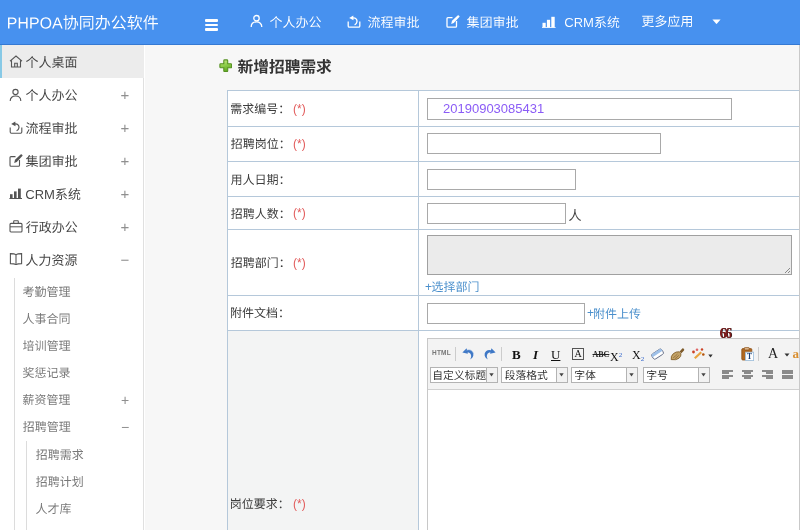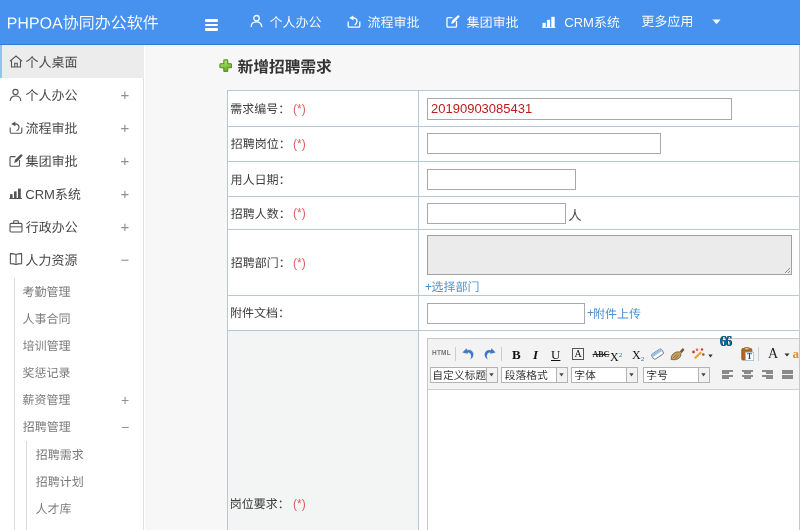--- a/index.html
+++ b/index.html
@@ -249,21 +249,21 @@
     <g transform="translate(0,11.2)">
       <path fill="#3d3d3d" d="M6.6 -7.3H11.6V-6.5H6.6ZM9.6 -9.9H10.5V-0.2Q10.5 0.2 10.4 0.4Q10.3 0.6 10 0.8Q9.8 0.9 9.4 0.9Q9 0.9 8.3 0.9Q8.2 0.8 8.2 0.5Q8.1 0.2 8 0Q8.5 0.1 8.9 0.1Q9.2 0.1 9.4 0.1Q9.5 0 9.6 0Q9.6 -0 9.6 -0.2ZM6.9 -5 7.6 -5.3Q7.8 -4.8 8.1 -4.4Q8.3 -3.9 8.5 -3.4Q8.7 -2.9 8.9 -2.6L8.1 -2.2Q8 -2.6 7.8 -3.1Q7.6 -3.5 7.4 -4Q7.1 -4.5 6.9 -5ZM6.2 -10.1 7 -9.9Q6.7 -8.9 6.3 -7.9Q5.9 -7 5.4 -6.2Q4.9 -5.4 4.4 -4.7Q4.3 -4.8 4.2 -5Q4.1 -5.1 4 -5.3Q3.9 -5.4 3.8 -5.5Q4.6 -6.3 5.2 -7.5Q5.8 -8.8 6.2 -10.1ZM1 -9.6H3.7V-8.7H1.8V1H1ZM3.4 -9.6H3.6L3.7 -9.6L4.3 -9.3Q4.1 -8.5 3.8 -7.6Q3.5 -6.8 3.2 -6Q3.8 -5.2 4 -4.6Q4.2 -3.9 4.2 -3.3Q4.2 -2.8 4.1 -2.4Q4 -2.1 3.7 -1.9Q3.5 -1.7 3.1 -1.7Q2.8 -1.6 2.4 -1.6Q2.4 -1.8 2.3 -2Q2.3 -2.3 2.2 -2.4Q2.4 -2.4 2.5 -2.4Q2.7 -2.4 2.8 -2.4Q3 -2.4 3.1 -2.5Q3.3 -2.6 3.3 -2.9Q3.4 -3.1 3.4 -3.4Q3.4 -3.9 3.2 -4.5Q3 -5.2 2.4 -5.9Q2.5 -6.3 2.7 -6.8Q2.8 -7.3 3 -7.7Q3.1 -8.2 3.2 -8.6Q3.3 -9 3.4 -9.3ZM5.2 -7.2 6 -7.9 6.1 -7.9V0.9H5.2Z M19.2 -9.9H20.1V1H19.2ZM17.2 -9.5 18 -9.3Q17.9 -8.5 17.6 -7.7Q17.4 -6.9 17.1 -6.2Q16.8 -5.5 16.5 -4.9Q16.4 -5 16.3 -5.1Q16.1 -5.1 16 -5.2Q15.8 -5.3 15.7 -5.4Q16.1 -5.9 16.3 -6.5Q16.6 -7.2 16.8 -7.9Q17.1 -8.7 17.2 -9.5ZM17.3 -7.6H22.9V-6.7H17.1ZM15.8 -4.1H23.4V-3.2H15.8ZM15.2 -10 16.1 -9.8Q15.7 -8.8 15.2 -7.8Q14.7 -6.8 14.1 -5.9Q13.5 -5 12.9 -4.4Q12.9 -4.5 12.8 -4.6Q12.7 -4.8 12.6 -5Q12.5 -5.1 12.4 -5.2Q12.9 -5.8 13.5 -6.6Q14 -7.4 14.4 -8.2Q14.9 -9.1 15.2 -10ZM14 -6.9 14.9 -7.8 14.9 -7.8V0.9H14Z M32.7 -7.6 33.6 -7.3Q32.9 -5.1 31.7 -3.5Q30.5 -1.9 28.8 -0.9Q27.2 0.2 25 0.9Q24.9 0.8 24.9 0.7Q24.8 0.5 24.6 0.3Q24.5 0.2 24.4 0.1Q26.6 -0.5 28.2 -1.5Q29.8 -2.5 30.9 -4Q32 -5.5 32.7 -7.6ZM27.2 -7.5Q27.9 -5.7 29.1 -4.1Q30.3 -2.6 31.9 -1.6Q33.5 -0.5 35.6 0Q35.5 0.1 35.4 0.3Q35.3 0.4 35.2 0.6Q35.1 0.7 35 0.9Q32.8 0.3 31.2 -0.8Q29.5 -2 28.4 -3.6Q27.2 -5.2 26.4 -7.2ZM24.6 -8H35.4V-7.1H24.6ZM29.1 -9.9 30 -10.2Q30.3 -9.7 30.6 -9.2Q30.8 -8.7 31 -8.3L30 -8Q29.9 -8.4 29.6 -8.9Q29.4 -9.4 29.1 -9.9Z M36.6 -7.5H40.7V-6.7H36.6ZM38.3 -10.1H39.2V0.9H38.3ZM38.2 -7 38.8 -6.8Q38.7 -6.1 38.5 -5.3Q38.2 -4.5 38 -3.8Q37.7 -3 37.4 -2.4Q37.1 -1.7 36.8 -1.3Q36.7 -1.5 36.6 -1.7Q36.4 -1.9 36.3 -2.1Q36.6 -2.5 36.9 -3.1Q37.2 -3.6 37.4 -4.3Q37.7 -5 37.9 -5.6Q38.1 -6.3 38.2 -7ZM39.1 -6.3Q39.2 -6.1 39.5 -5.8Q39.7 -5.5 39.9 -5.1Q40.2 -4.8 40.4 -4.5Q40.6 -4.2 40.7 -4L40.2 -3.3Q40.1 -3.6 39.9 -3.9Q39.7 -4.3 39.4 -4.6Q39.2 -5 39 -5.3Q38.8 -5.7 38.7 -5.9ZM43.5 -10H44.3V-5.2H43.5ZM46.2 -9.3 47.1 -9.1Q46.9 -8.6 46.7 -8Q46.4 -7.5 46.2 -7Q46 -6.6 45.8 -6.2L45 -6.4Q45.3 -6.8 45.5 -7.3Q45.7 -7.8 45.9 -8.3Q46.1 -8.9 46.2 -9.3ZM40.8 -9 41.5 -9.3Q41.7 -8.9 41.9 -8.4Q42.1 -7.9 42.3 -7.4Q42.5 -6.9 42.6 -6.6L41.8 -6.3Q41.7 -6.6 41.6 -7.1Q41.4 -7.6 41.2 -8.1Q41 -8.6 40.8 -9ZM40.7 -5.7H47V0.9H46.1V-4.8H40.7ZM40.8 -3.2H46.4V-2.4H40.8ZM40.4 -0.8H46.4V0.1H40.4Z M51 -5.8Q50.6 -5.8 50.4 -6.1Q50.1 -6.3 50.1 -6.7Q50.1 -7.1 50.4 -7.4Q50.6 -7.6 51 -7.6Q51.4 -7.6 51.6 -7.4Q51.9 -7.1 51.9 -6.7Q51.9 -6.3 51.6 -6.1Q51.4 -5.8 51 -5.8ZM51 0Q50.6 0 50.4 -0.2Q50.1 -0.4 50.1 -0.9Q50.1 -1.3 50.4 -1.5Q50.6 -1.8 51 -1.8Q51.4 -1.8 51.6 -1.5Q51.9 -1.3 51.9 -0.9Q51.9 -0.4 51.6 -0.2Q51.4 0 51 0Z"></path>
     </g>
   </svg>
 <svg style="position:absolute;left:230px;top:496.9px;overflow:visible" width="52.6" height="13.1">
     <g transform="translate(-0.3,11.2)">
       <path fill="#3d3d3d" d="M5.5 -10.1H6.4V-7.6H5.5ZM1.3 -9.7H2.2V-8.1H9.7V-9.7H10.7V-7.3H1.3ZM9.9 -6.4H10.8V-0.2Q10.8 0.2 10.7 0.5Q10.5 0.7 10.2 0.8Q9.9 0.9 9.4 0.9Q8.9 0.9 8.1 0.9Q8.1 0.7 8 0.5Q7.9 0.2 7.8 0.1Q8.2 0.1 8.6 0.1Q8.9 0.1 9.2 0.1Q9.5 0.1 9.6 0.1Q9.8 0.1 9.8 0Q9.9 -0 9.9 -0.2ZM1.3 -6.4H10.3V-5.6H2.2V0.9H1.3ZM7.9 -5.2 8.8 -4.9Q8.1 -3.9 7.2 -3Q6.3 -2.2 5.3 -1.5Q4.3 -0.8 3.2 -0.3Q3.2 -0.3 3.1 -0.5Q2.9 -0.6 2.8 -0.7Q2.7 -0.9 2.6 -0.9Q3.7 -1.4 4.7 -2Q5.7 -2.7 6.5 -3.5Q7.4 -4.3 7.9 -5.2ZM2.9 -4.3 3.5 -4.9Q4.2 -4.5 5 -4Q5.7 -3.5 6.5 -3Q7.3 -2.5 7.9 -2Q8.5 -1.5 9 -1.1L8.4 -0.4Q7.9 -0.9 7.3 -1.4Q6.7 -1.9 5.9 -2.4Q5.2 -2.9 4.4 -3.4Q3.6 -3.9 2.9 -4.3Z M16.4 -7.9H23V-7H16.4ZM17.2 -6.1 18 -6.3Q18.2 -5.7 18.3 -5Q18.5 -4.3 18.6 -3.6Q18.7 -2.9 18.8 -2.3Q18.9 -1.7 18.9 -1.2L18 -1Q18 -1.4 17.9 -2.1Q17.8 -2.7 17.7 -3.4Q17.6 -4.1 17.5 -4.8Q17.4 -5.5 17.2 -6.1ZM21.3 -6.4 22.2 -6.2Q22.1 -5.5 21.9 -4.7Q21.8 -3.8 21.6 -3Q21.4 -2.2 21.2 -1.4Q21.1 -0.7 20.9 -0.1L20.1 -0.3Q20.3 -0.9 20.4 -1.6Q20.6 -2.4 20.8 -3.2Q20.9 -4.1 21.1 -4.9Q21.2 -5.7 21.3 -6.4ZM15.9 -0.4H23.5V0.5H15.9ZM18.8 -9.9 19.7 -10.2Q19.9 -9.7 20 -9.2Q20.2 -8.7 20.3 -8.3L19.4 -8Q19.3 -8.4 19.2 -9Q19 -9.5 18.8 -9.9ZM15.4 -10 16.3 -9.8Q15.9 -8.8 15.4 -7.8Q14.8 -6.8 14.2 -5.9Q13.6 -5 13 -4.4Q12.9 -4.5 12.8 -4.6Q12.7 -4.8 12.6 -5Q12.5 -5.1 12.5 -5.2Q13 -5.8 13.6 -6.6Q14.1 -7.4 14.6 -8.2Q15.1 -9.1 15.4 -10ZM14.2 -6.9 15 -7.8 15.1 -7.8V0.9H14.2Z M24.6 -3.6H35.4V-2.8H24.6ZM24.8 -9.6H35.2V-8.8H24.8ZM32.3 -3.3 33.2 -3Q32.7 -2 32.1 -1.3Q31.4 -0.6 30.4 -0.2Q29.4 0.3 28 0.5Q26.7 0.8 25.1 0.9Q25 0.7 24.9 0.5Q24.8 0.3 24.7 0.2Q26.8 0 28.3 -0.3Q29.8 -0.7 30.8 -1.4Q31.8 -2.1 32.3 -3.3ZM26.2 -1.2 26.9 -1.8Q28 -1.6 29.2 -1.4Q30.3 -1.1 31.4 -0.9Q32.5 -0.6 33.4 -0.3Q34.4 -0 35.1 0.3L34.3 1Q33.4 0.6 32.1 0.2Q30.9 -0.2 29.4 -0.6Q27.9 -0.9 26.2 -1.2ZM28.1 -9.3H29V-5.1H28.1ZM30.9 -9.3H31.8V-5.1H30.9ZM26.3 -7V-5.4H33.8V-7ZM25.4 -7.7H34.7V-4.6H25.4ZM26.2 -1.2Q26.7 -1.7 27.1 -2.3Q27.6 -2.9 28 -3.5Q28.4 -4.1 28.7 -4.7L29.6 -4.5Q29.3 -3.9 28.9 -3.3Q28.5 -2.7 28.1 -2.2Q27.7 -1.6 27.3 -1.2Z M36.8 -8.1H47.3V-7.2H36.8ZM42.4 -7.3Q42.7 -6.2 43.2 -5.2Q43.7 -4.2 44.4 -3.4Q45.1 -2.5 45.9 -1.9Q46.7 -1.2 47.6 -0.8Q47.5 -0.7 47.4 -0.6Q47.2 -0.5 47.1 -0.3Q47 -0.2 46.9 -0Q45.7 -0.7 44.7 -1.7Q43.7 -2.8 42.9 -4.1Q42.2 -5.5 41.7 -7.1ZM46 -6.6 46.8 -6.1Q46.4 -5.6 45.9 -5.1Q45.4 -4.7 44.9 -4.2Q44.5 -3.8 44 -3.4L43.4 -3.9Q43.8 -4.3 44.3 -4.7Q44.8 -5.2 45.2 -5.7Q45.7 -6.2 46 -6.6ZM43.5 -9.4 44.1 -10Q44.5 -9.8 44.9 -9.6Q45.3 -9.3 45.7 -9.1Q46.1 -8.9 46.3 -8.7L45.7 -8Q45.5 -8.2 45.1 -8.5Q44.8 -8.7 44.3 -9Q43.9 -9.2 43.5 -9.4ZM37.4 -6 38.1 -6.5Q38.5 -6.2 38.9 -5.8Q39.3 -5.4 39.6 -5Q39.9 -4.6 40.1 -4.2L39.4 -3.7Q39.2 -4 38.9 -4.4Q38.6 -4.8 38.2 -5.3Q37.8 -5.7 37.4 -6ZM41.5 -10.1H42.4V-0.3Q42.4 0.2 42.3 0.5Q42.2 0.7 41.9 0.8Q41.6 0.9 41 0.9Q40.5 1 39.7 1Q39.7 0.8 39.6 0.5Q39.5 0.2 39.4 0Q40 0 40.5 0Q41 0 41.2 0Q41.4 0 41.4 -0Q41.5 -0.1 41.5 -0.3ZM36.5 -1.1Q37.2 -1.4 38 -1.9Q38.9 -2.3 39.9 -2.9Q40.8 -3.4 41.8 -4L42 -3.2Q41.2 -2.7 40.3 -2.2Q39.4 -1.6 38.6 -1.1Q37.8 -0.7 37.1 -0.3Z M51 -5.8Q50.6 -5.8 50.4 -6.1Q50.1 -6.3 50.1 -6.7Q50.1 -7.1 50.4 -7.4Q50.6 -7.6 51 -7.6Q51.4 -7.6 51.6 -7.4Q51.9 -7.1 51.9 -6.7Q51.9 -6.3 51.6 -6.1Q51.4 -5.8 51 -5.8ZM51 0Q50.6 0 50.4 -0.2Q50.1 -0.4 50.1 -0.9Q50.1 -1.3 50.4 -1.5Q50.6 -1.8 51 -1.8Q51.4 -1.8 51.6 -1.5Q51.9 -1.3 51.9 -0.9Q51.9 -0.4 51.6 -0.2Q51.4 0 51 0Z"></path>
     </g>
   </svg>
 <div style="position:absolute;left:293px;top:495.5px;font:12px 'Liberation Sans',sans-serif;color:#e25b5b;line-height:16px">(*)</div>
-<div style="position:absolute;left:427px;top:97.5px;width:305px;height:22px;border:1px solid #a9a9a9;background:#fff;box-sizing:border-box;font:13px 'Liberation Sans',sans-serif;color:#b91c1c;line-height:20px;padding-left:3px;overflow:hidden">20190903085431</div>
+<div style="position:absolute;left:427px;top:97.5px;width:305px;height:22px;border:1px solid #a9a9a9;background:#fff;box-sizing:border-box;font:13px 'Liberation Sans',sans-serif;color:#8b5cf6;line-height:20px;padding-left:15px;overflow:hidden">20190903085431</div>
 <div style="position:absolute;left:427px;top:133px;width:234px;height:21px;border:1px solid #a9a9a9;background:#fff;box-sizing:border-box;font:13px 'Liberation Sans',sans-serif;color:#444;line-height:19px;padding-left:3px;overflow:hidden"></div>
 <div style="position:absolute;left:427px;top:168.5px;width:149px;height:21px;border:1px solid #a9a9a9;background:#fff;box-sizing:border-box;font:13px 'Liberation Sans',sans-serif;color:#444;line-height:19px;padding-left:3px;overflow:hidden"></div>
 <div style="position:absolute;left:427px;top:203px;width:139px;height:21px;border:1px solid #a9a9a9;background:#fff;box-sizing:border-box;font:13px 'Liberation Sans',sans-serif;color:#444;line-height:19px;padding-left:3px;overflow:hidden"></div>
 <svg style="position:absolute;left:568px;top:207.8px;overflow:visible" width="14.2" height="14.1">
     <g transform="translate(0.4,12)">
       <path fill="#444" d="M6 -11H7.1Q7.1 -10.5 7.1 -9.6Q7 -8.7 6.9 -7.6Q6.7 -6.5 6.3 -5.3Q6 -4.1 5.3 -2.9Q4.7 -1.8 3.7 -0.8Q2.8 0.3 1.4 1Q1.2 0.8 1 0.6Q0.8 0.4 0.6 0.2Q1.9 -0.5 2.9 -1.4Q3.8 -2.4 4.4 -3.5Q5 -4.6 5.3 -5.7Q5.7 -6.8 5.8 -7.8Q6 -8.9 6 -9.7Q6 -10.5 6 -11ZM7 -9.4Q7 -9.2 7.1 -8.6Q7.2 -7.9 7.4 -7Q7.6 -6.2 8 -5.1Q8.4 -4.1 9 -3.2Q9.6 -2.2 10.6 -1.3Q11.5 -0.4 12.7 0.1Q12.5 0.3 12.3 0.5Q12.1 0.8 12 1Q10.7 0.3 9.8 -0.6Q8.8 -1.5 8.2 -2.5Q7.6 -3.6 7.2 -4.7Q6.8 -5.7 6.5 -6.7Q6.3 -7.6 6.2 -8.3Q6.1 -9 6.1 -9.3Z"></path>
     </g>
   </svg>
 <div style="position:absolute;left:427px;top:235px;width:365px;height:40px;border:1px solid #a0a0a0;background:#ebebeb;box-sizing:border-box"></div>
 <svg style="position:absolute;left:784px;top:266.5px" width="7" height="7" viewBox="0 0 7 7">
@@ -319,21 +319,21 @@
 <svg style="position:absolute;left:690.5px;top:348px" width="14" height="12" viewBox="0 0 14 12">
 <path d="M3 9.5 L9.5 3.5 L11 5 L4.5 11 Z" fill="#e8a33d"></path>
 <circle cx="2.5" cy="4" r="1.4" fill="#cc4125"></circle>
 <circle cx="6" cy="1.8" r="1.3" fill="#e06666"></circle>
 <circle cx="11" cy="1.5" r="1.2" fill="#cc4125"></circle>
 <circle cx="12.3" cy="6.5" r="1.3" fill="#b45309"></circle>
 </svg>
 <svg style="position:absolute;left:707.5px;top:353.5px" width="5" height="4" viewBox="0 0 5 4">
     <path d="M0.3 0.5 L4.7 0.5 L2.5 3.5 Z" fill="#333"></path>
   </svg>
-<div style="position:absolute;left:719.5px;top:335px;font:bold 14px 'Liberation Serif',serif;color:#0369a1;line-height:13px;letter-spacing:-1.5px;text-shadow:0.5px 0 0 #222">66</div>
+<div style="position:absolute;left:719.5px;top:327px;font:bold 14px 'Liberation Serif',serif;color:#7f1d1d;line-height:13px;letter-spacing:-1.5px;text-shadow:0.5px 0 0 #222">66</div>
 <svg style="position:absolute;left:741px;top:347px" width="13" height="14" viewBox="0 0 13 14">
 <rect x="0.8" y="1.6" width="10" height="11.4" rx="1" fill="#b06820" stroke="#8a4e14" stroke-width="0.8"></rect>
 <rect x="3.4" y="0.4" width="4.8" height="2.6" rx="0.8" fill="#d9b38a" stroke="#8a4e14" stroke-width="0.7"></rect>
 <rect x="4.6" y="5.2" width="8" height="8.4" fill="#fff" stroke="#9fc0dd" stroke-width="0.9"></rect>
 <text x="8.6" y="12" font-family="'Liberation Serif',serif" font-size="7.5" fill="#1b3f77" text-anchor="middle" font-weight="bold">T</text>
 </svg>
 <div style="position:absolute;left:758px;top:347px;width:1px;height:14px;background:#cccccc"></div>
 <div style="position:absolute;left:768px;top:347px;font:14px 'Liberation Serif',serif;color:#222;line-height:13px">A</div>
 <svg style="position:absolute;left:784px;top:353px" width="6" height="4" viewBox="0 0 6 4">
     <path d="M0.5 0.5 L5.5 0.5 L3 3.5 Z" fill="#333"></path>

